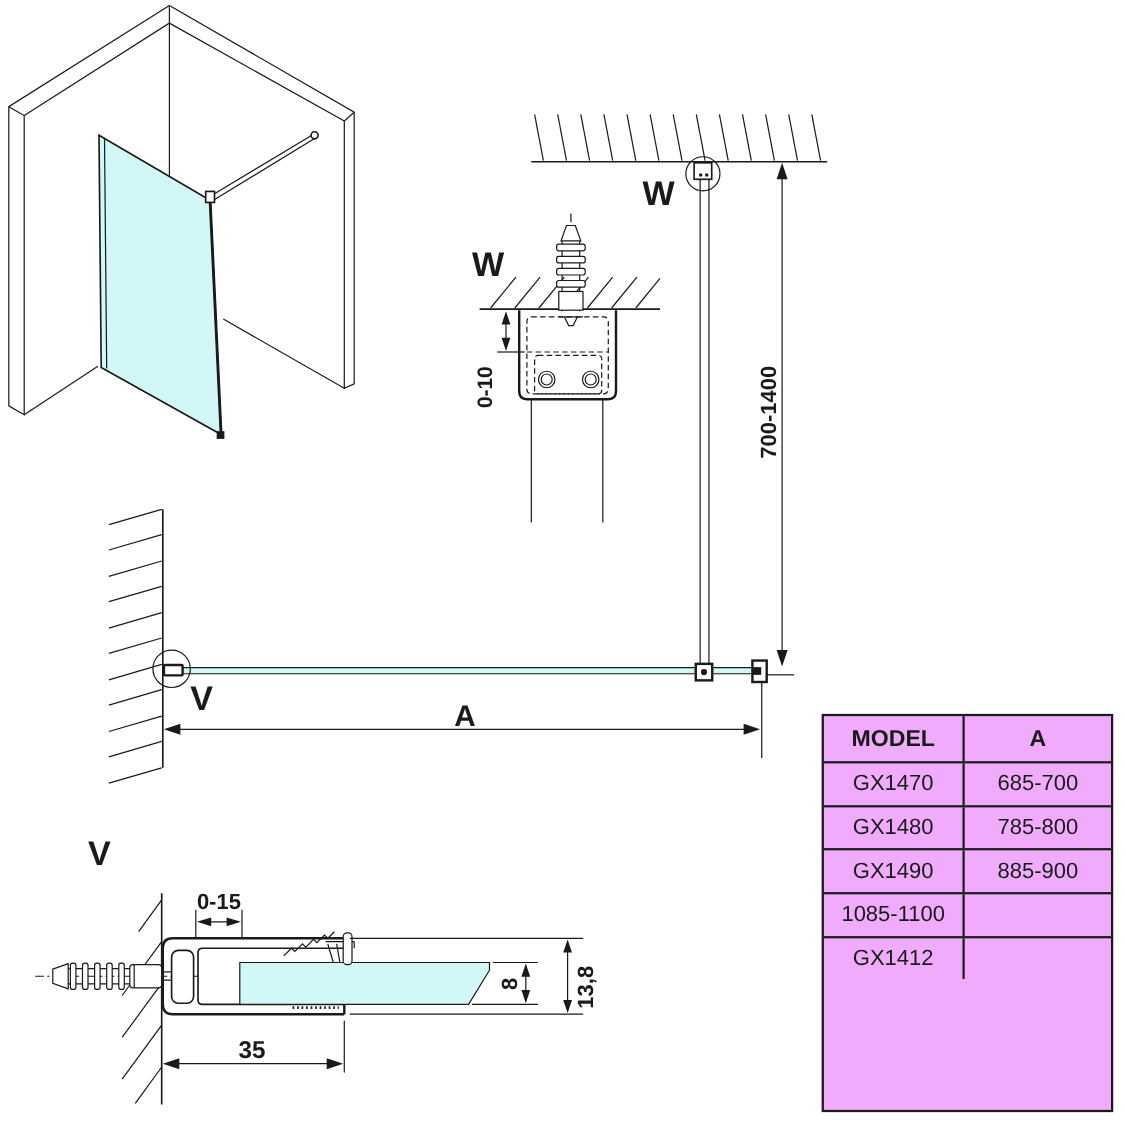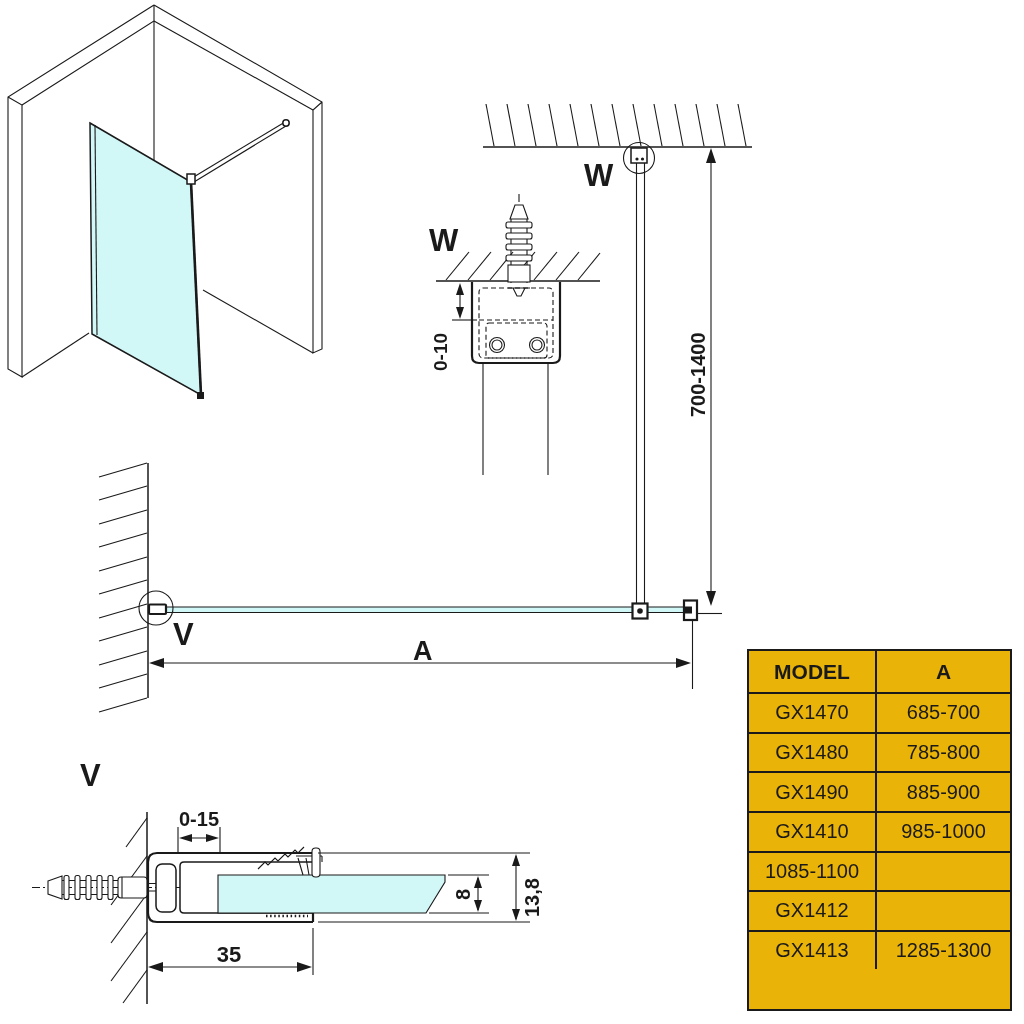--- a/index.html
+++ b/index.html
@@ -20,21 +20,21 @@
   .thick{stroke-width:2.2;}
   .fillwhite{fill:#ffffff;}
   .fillblack{fill:var(--line);stroke:none;}
   .glass{fill:var(--glass);}
   .dash{stroke-dasharray:5 3;}
   .dashdot{stroke-dasharray:8 3 2 3;}
   .dots{stroke-dasharray:1.5 2.6;stroke-width:2.4;}
 
   .spec-table{position:absolute;left:747px;top:649px;width:261px;height:358px;
     border:2.5px solid var(--line);display:grid;grid-template-rows:41px repeat(8,1fr);
-    background:#eab308;font-size:20px;color:var(--line);}
+    background:#f0abfc;font-size:20px;color:var(--line);}
   .spec-row{display:grid;grid-template-columns:128px 1fr;border-top:2px solid var(--line);}
   .spec-row:first-child{border-top:none;}
   .spec-row.head .spec-cell{font-weight:bold;font-size:21px;}
   .spec-cell{display:flex;align-items:center;justify-content:center;}
   .spec-cell:first-child{border-right:2px solid var(--line);}
 </style>
 </head>
 <body>
 
 <div id="canvas">
@@ -289,28 +289,20 @@
     </div>
     <div class="spec-row">
       <div class="spec-cell">GX1480</div>
       <div class="spec-cell">785-800</div>
     </div>
     <div class="spec-row">
       <div class="spec-cell">GX1490</div>
       <div class="spec-cell">885-900</div>
     </div>
     <div class="spec-row">
-      <div class="spec-cell">GX1410</div>
-      <div class="spec-cell">985-1000</div>
-    </div>
-    <div class="spec-row">
       <div class="spec-cell">1085-1100</div>
     </div>
     <div class="spec-row">
       <div class="spec-cell">GX1412</div>
     </div>
-    <div class="spec-row">
-      <div class="spec-cell">GX1413</div>
-      <div class="spec-cell">1285-1300</div>
-    </div>
   </div>
 
 </div>
 
 </body></html>

